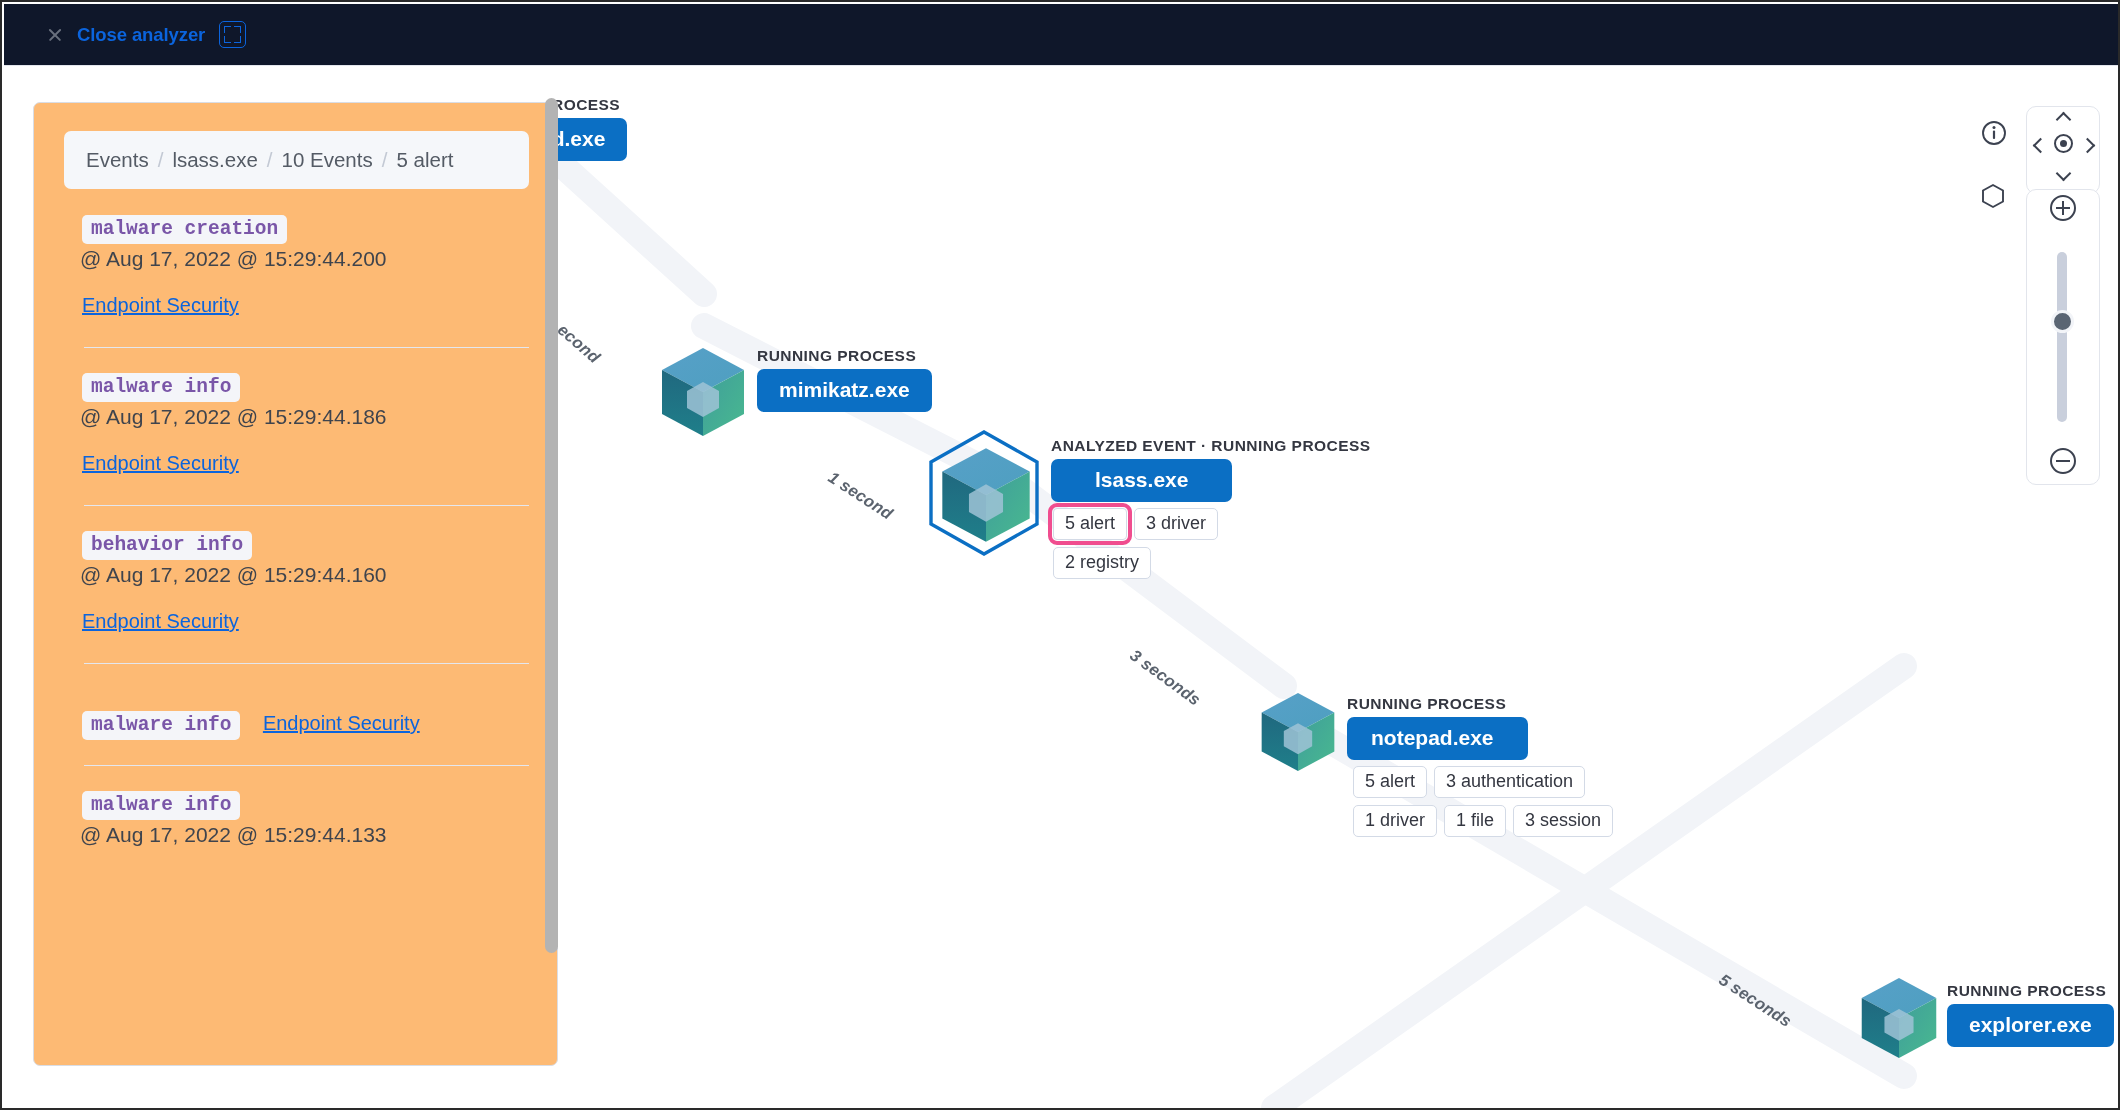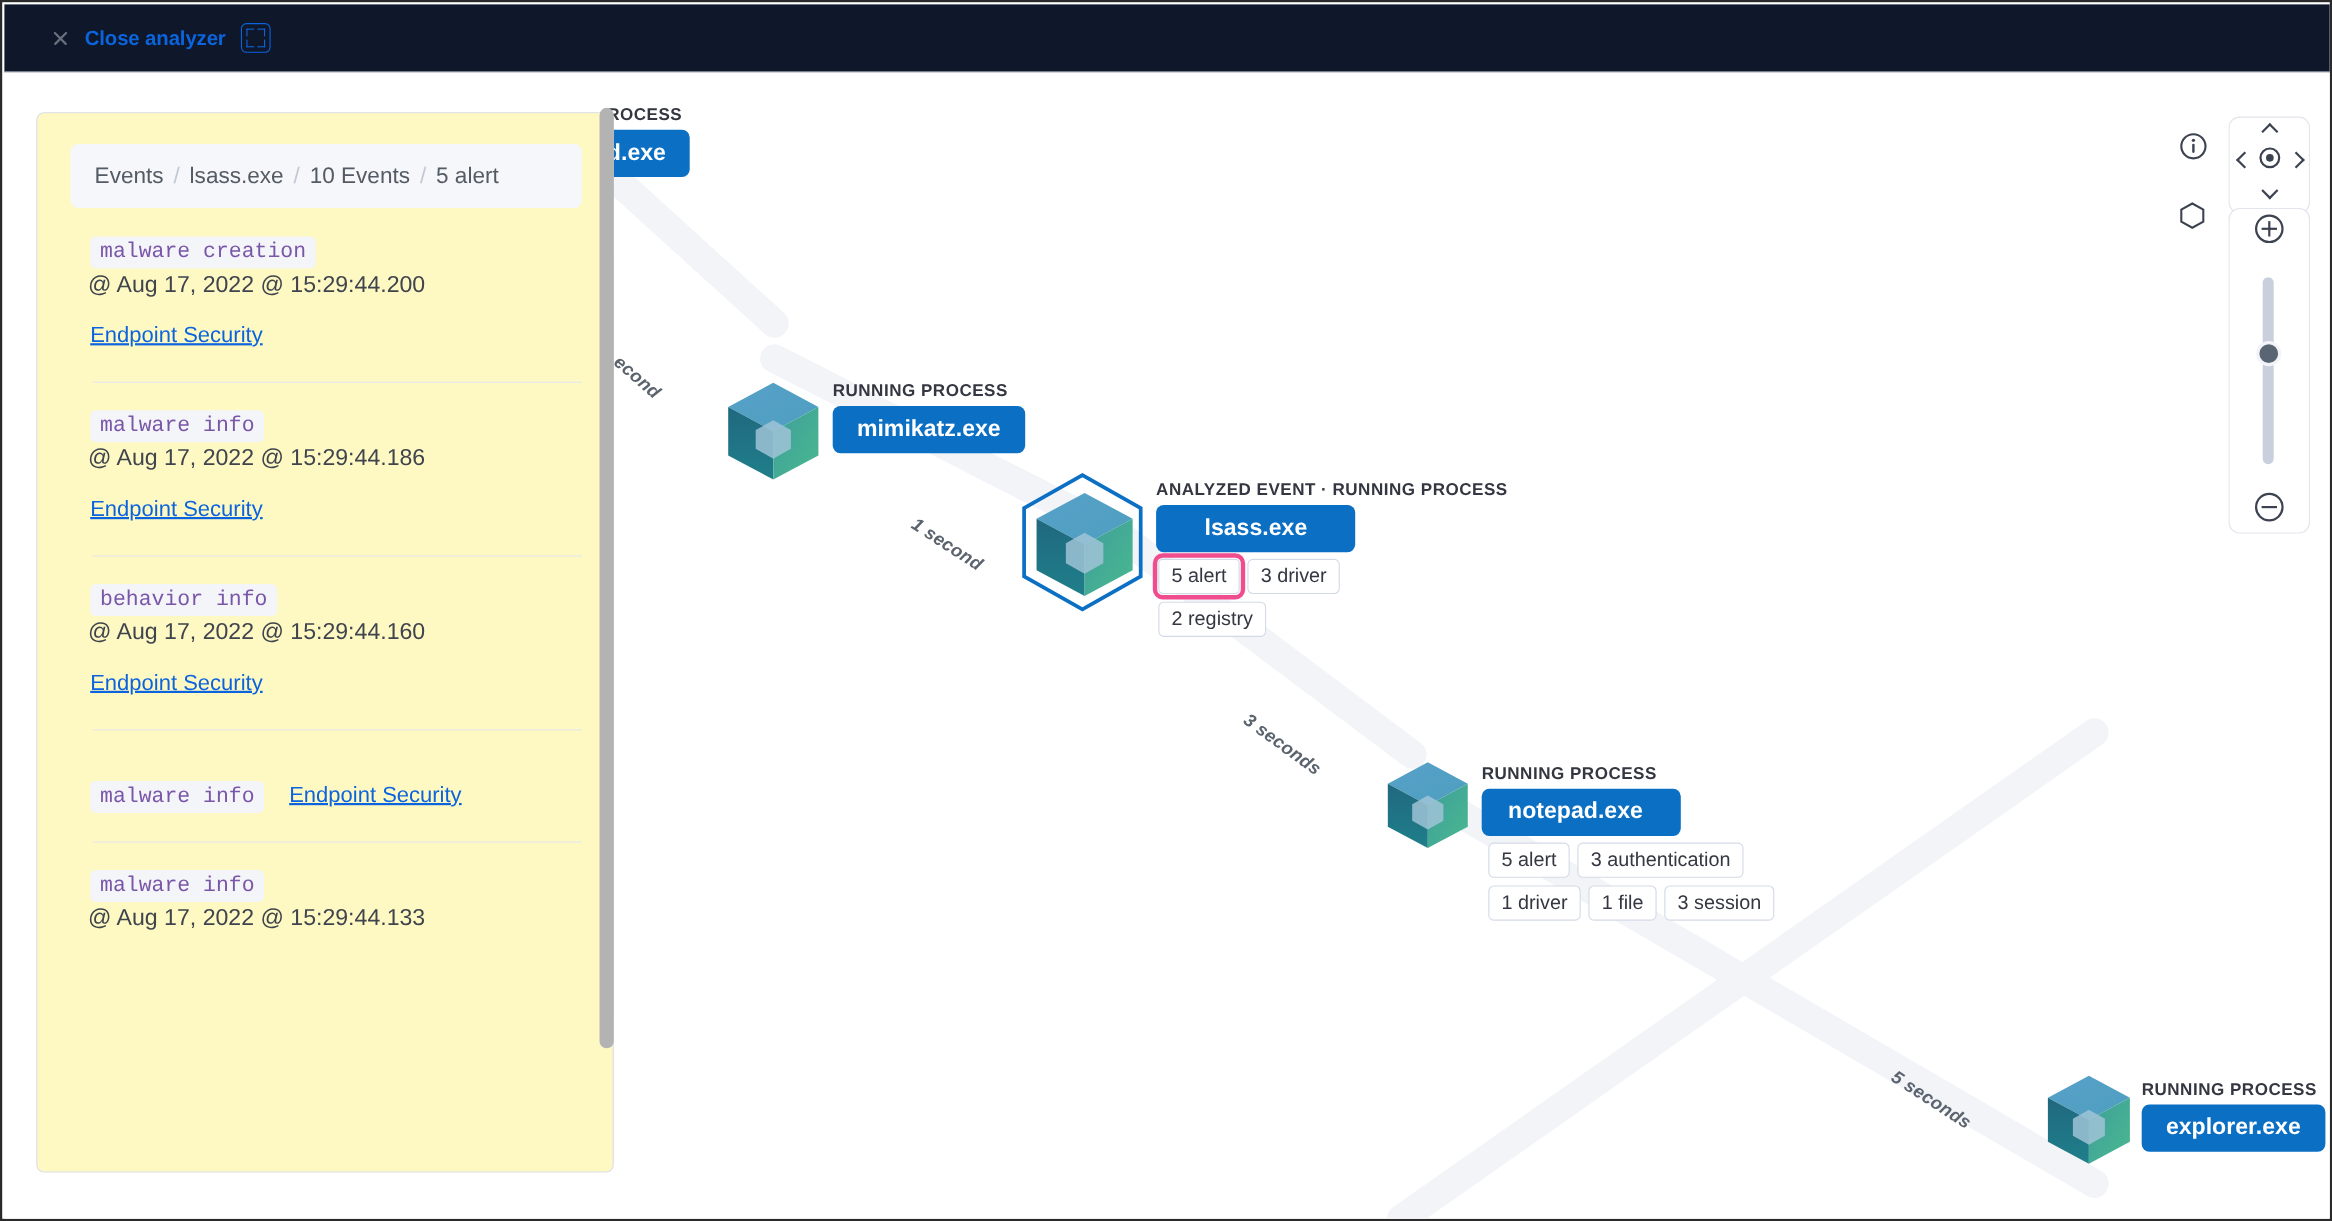--- a/index.html
+++ b/index.html
@@ -152,21 +152,21 @@
   #zoom-thumb {
     position: absolute; left: 2049px; top: 308px;
     width: 23px; height: 23px; background: #5a6573; border-radius: 50%;
     border: 3px solid #f2f4f8;
   }
 
   
   #panel {
     position: absolute; left: 31px; top: 100px;
     width: 525px; height: 964px;
-    background: #fef9c3;
+    background: #fdba74;
     border: 1.3px solid #d9dde5;
     border-radius: 7px;
     overflow: hidden;
   }
   #panel-inner { position: absolute; left: 0; top: 0; width: 525px; }
   #breadcrumb {
     margin: 28px 30px 0 30px;
     background: #f5f7fa; border-radius: 7px;
     height: 58px; display: flex; align-items: center;
     padding: 0 22px;
@@ -176,21 +176,21 @@
   .event-list { padding: 0 30px; }
   .event-item { padding: 26px 0 0 0; position: relative; }
   .event-item + .event-item .divider {
     position: absolute; left: 20px; top: 0; right: 0;
     height: 1px; background: #e4e7ee;
   }
   .ev-type {
     display: inline-block;
     background: #f4f5f9; color: #7a56a8;
     font-family: "Liberation Mono", "DejaVu Sans Mono", monospace;
-    font-size: 19.5px; font-weight: 400;
+    font-size: 19.5px; font-weight: 700;
     padding: 3px 9px 4px 9px; border-radius: 5px;
     margin-left: 18px;
   }
   .ev-time {
     font-size: 21px; color: #3f444d;
     margin: 3px 0 0 16px;
   }
   .ev-link {
     display: inline-block; margin: 23px 0 30px 18px;
     color: #0b64dd; font-size: 20px;

